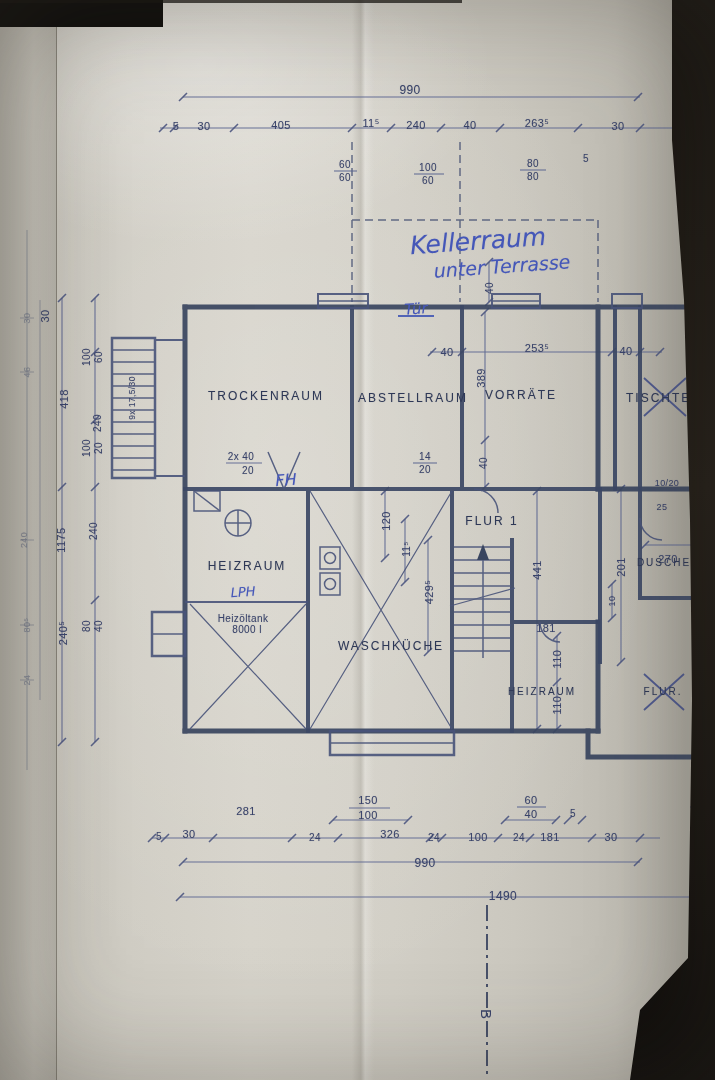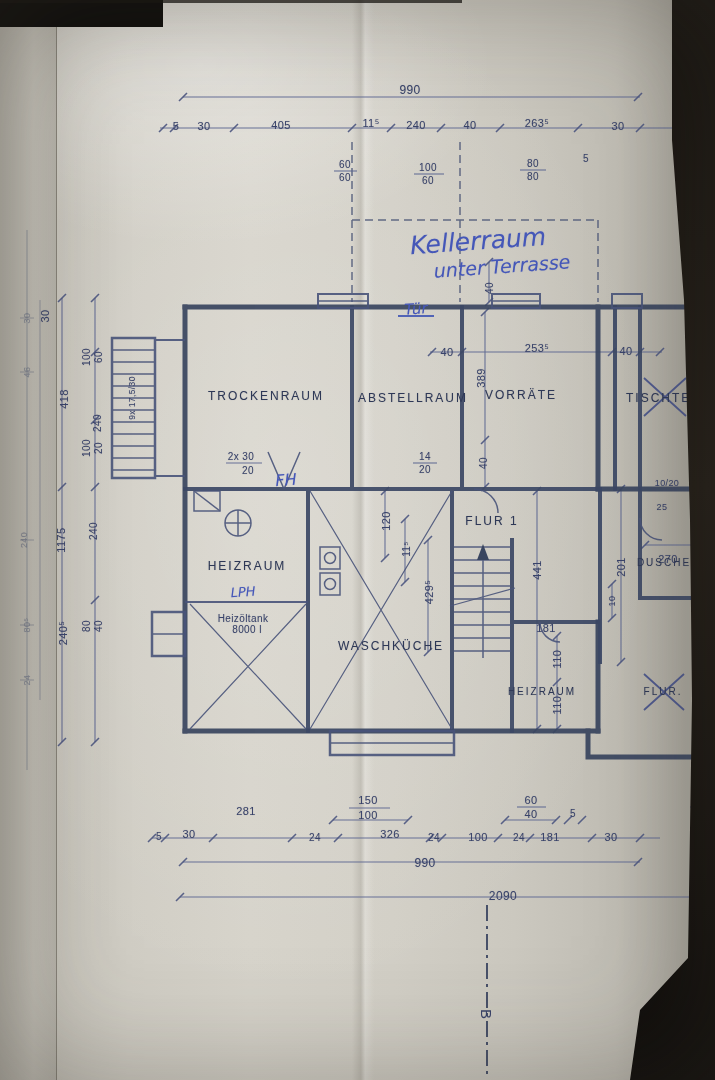--- a/index.html
+++ b/index.html
@@ -207,21 +207,21 @@
   <div class="hand h25" style="left:478px;top:241px">Kellerraum</div>
   <div class="hand h19" style="left:502px;top:266px">unter Terrasse</div>
   <div class="hand h15" style="left:416px;top:309px">Tür</div>
   <div class="hand h16" style="left:286px;top:480px">FH</div>
   <div class="hand h13" style="left:243px;top:592px">LPH</div>
 
   <div class="t" style="left:447px;top:352px">40</div>
   <div class="t" style="left:537px;top:348px">253⁵</div>
   <div class="t" style="left:626px;top:351px">40</div>
   <div class="tv" style="left:481px;top:378px">389</div>
-  <div class="t fs10" style="left:241px;top:456px">2x 30</div>
+  <div class="t fs10" style="left:241px;top:456px">2x 40</div>
   <div class="t fs10" style="left:248px;top:470px">20</div>
   <div class="t fs10" style="left:425px;top:456px">14</div>
   <div class="t fs10" style="left:425px;top:469px">20</div>
   <div class="tv fs10" style="left:483px;top:463px">40</div>
   <div class="tv" style="left:386px;top:521px">120</div>
   <div class="tv fs10" style="left:406px;top:549px">11⁵</div>
   <div class="tv" style="left:429px;top:592px">429⁵</div>
   <div class="tv" style="left:537px;top:570px">441</div>
   <div class="t" style="left:546px;top:628px">181</div>
   <div class="tv" style="left:557px;top:659px">110</div>
@@ -257,21 +257,21 @@
   <div class="t" style="left:189px;top:834px">30</div>
   <div class="t" style="left:246px;top:811px">281</div>
   <div class="t fs10" style="left:315px;top:837px">24</div>
   <div class="t" style="left:390px;top:834px">326</div>
   <div class="t fs10" style="left:434px;top:837px">24</div>
   <div class="t" style="left:478px;top:837px">100</div>
   <div class="t fs10" style="left:519px;top:837px">24</div>
   <div class="t" style="left:550px;top:837px">181</div>
   <div class="t" style="left:611px;top:837px">30</div>
   <div class="t fs12" style="left:425px;top:863px">990</div>
-  <div class="t fs12" style="left:503px;top:896px">2090</div>
+  <div class="t fs12" style="left:503px;top:896px">1490</div>
   <div class="tv90" style="left:486px;top:1014px">B</div>
 
   <div class="tv" style="left:45px;top:316px">30</div>
   <div class="tv fs10" style="left:86px;top:357px">100</div>
   <div class="tv fs10" style="left:98px;top:357px">60</div>
   <div class="tv" style="left:64px;top:399px">418</div>
   <div class="tv fs10" style="left:97px;top:423px">240</div>
   <div class="tv fs10" style="left:86px;top:448px">100</div>
   <div class="tv fs10" style="left:98px;top:448px">20</div>
   <div class="tv" style="left:61px;top:540px">1175</div>

